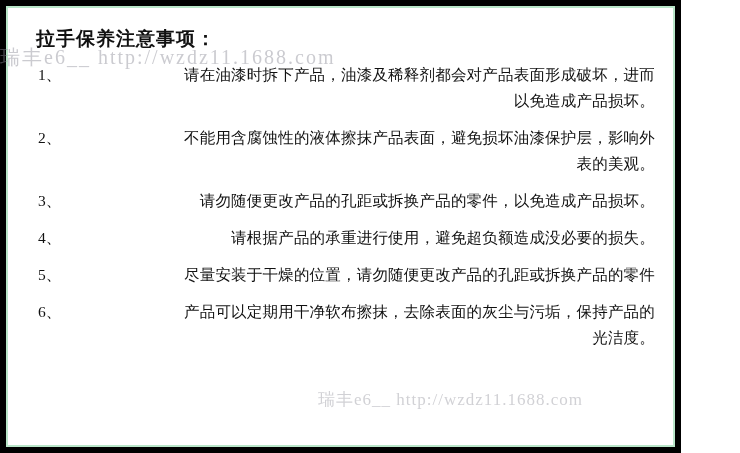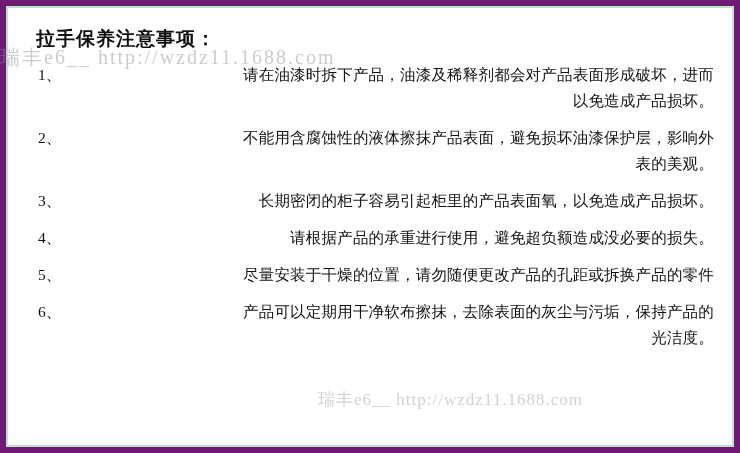--- a/index.html
+++ b/index.html
@@ -8,23 +8,23 @@
   }
   body {
     width: 740px;
     height: 453px;
     background: #ffffff;
     font-family: "Liberation Serif", "DejaVu Serif", serif;
     overflow: hidden;
   }
   #page {
     position: relative;
-    width: 740px;
+    width: 681px;
     height: 453px;
-    background: #701a75;
+    background: #000000;
     box-sizing: border-box;
   }
   
   #frame {
     position: absolute;
     left: 6px;
     top: 6px;
     right: 6px;
     bottom: 6px;
     border: 2px solid #b9e6c9;
@@ -122,21 +122,21 @@
         <div class="item-num">2、</div>
         <div class="item-text">
           <span class="line">不能用含腐蚀性的液体擦抹产品表面，避免损坏油漆保护层，影响外</span>
           <span class="line indent">表的美观。</span>
         </div>
       </div>
 
       <div class="item">
         <div class="item-num">3、</div>
         <div class="item-text">
-          <span class="line">长期密闭的柜子容易引起柜里的产品表面氧，以免造成产品损坏。</span>
+          <span class="line">请勿随便更改产品的孔距或拆换产品的零件，以免造成产品损坏。</span>
         </div>
       </div>
 
       <div class="item">
         <div class="item-num">4、</div>
         <div class="item-text">
           <span class="line">请根据产品的承重进行使用，避免超负额造成没必要的损失。</span>
         </div>
       </div>
 

